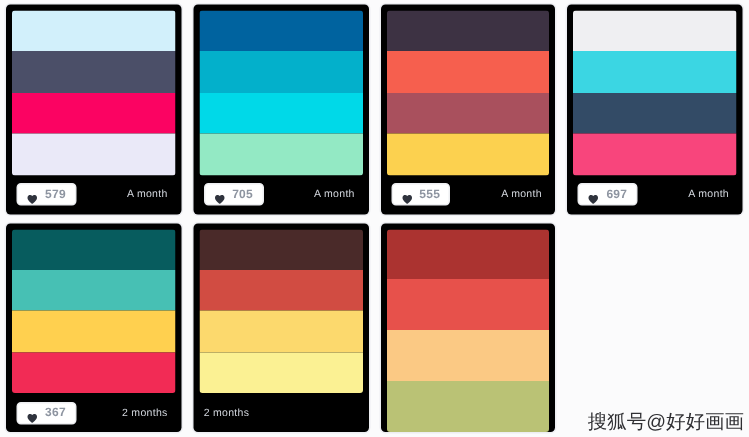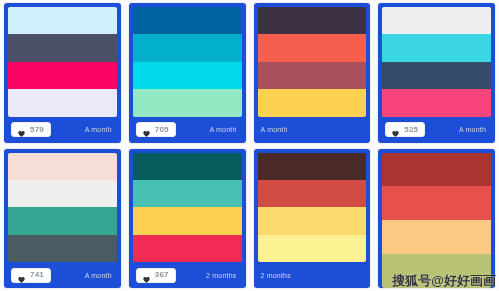--- a/index.html
+++ b/index.html
@@ -19,21 +19,21 @@
   #gallery {
     display: grid;
     grid-template-columns: repeat(4, 1fr);
     grid-template-rows: repeat(2, 1fr);
     width: 499px;
     height: 291px;
     gap: 0px;
   }
 
   .palette-card {
-    background: #1d4ed8;
+    background: #000000;
     border-radius: 3px;
     margin: 3px 4px;
     padding: 4px 4px 0 4px;
     display: flex;
     flex-direction: column;
     overflow: hidden;
     box-shadow: 0 0 0 1px rgba(225,228,234,0.55);
   }
 
   .swatch-stack {
@@ -90,21 +90,21 @@
     letter-spacing: 0.2px;
     white-space: nowrap;
     padding-right: 2px;
   }
 
   #watermark {
     position: absolute;
     right: 3px;
     bottom: 1px;
     font-size: 13px;
-    font-weight: 700;
+    font-weight: 400;
     color: #2f2f33;
     letter-spacing: 0px;
     white-space: nowrap;
     pointer-events: none;
     text-shadow: 0 0 1px rgba(255,255,255,0.85);
   }
 </style>
 </head>
 <body>
 
@@ -144,53 +144,42 @@
       </div>
     </div>
     <div class="palette-card">
       <div class="swatch-stack">
         <div class="swatch" style="background: rgb(61, 50, 67);"></div>
         <div class="swatch" style="background: rgb(246, 95, 78);"></div>
         <div class="swatch" style="background: rgb(169, 80, 93);"></div>
         <div class="swatch" style="background: rgb(252, 209, 79);"></div>
       </div>
       <div class="card-footer">
+        <div class="like-badge">
+          <span class="heart-icon"><svg viewBox="0 0 24 24" width="9" height="9" aria-hidden="true">
+              <path fill="#2f333d" d="M12 21s-8.5-5.4-8.5-11A4.7 4.7 0 0 1 12 7.2 4.7 4.7 0 0 1 20.5 10c0 5.6-8.5 11-8.5 11z"></path>
+            </svg></span>
+          <span class="like-count">555</span>
+        </div>
         <span class="timestamp">A month</span>
       </div>
     </div>
     <div class="palette-card">
       <div class="swatch-stack">
         <div class="swatch" style="background: rgb(239, 239, 242);"></div>
         <div class="swatch" style="background: rgb(59, 214, 227);"></div>
         <div class="swatch" style="background: rgb(51, 75, 102);"></div>
         <div class="swatch" style="background: rgb(248, 69, 124);"></div>
       </div>
       <div class="card-footer">
         <div class="like-badge">
           <span class="heart-icon"><svg viewBox="0 0 24 24" width="9" height="9" aria-hidden="true">
               <path fill="#2f333d" d="M12 21s-8.5-5.4-8.5-11A4.7 4.7 0 0 1 12 7.2 4.7 4.7 0 0 1 20.5 10c0 5.6-8.5 11-8.5 11z"></path>
             </svg></span>
-          <span class="like-count">525</span>
-        </div>
-        <span class="timestamp">A month</span>
-      </div>
-    </div>
-    <div class="palette-card">
-      <div class="swatch-stack">
-        <div class="swatch" style="background: rgb(246, 221, 214);"></div>
-        <div class="swatch" style="background: rgb(239, 239, 238);"></div>
-        <div class="swatch" style="background: rgb(54, 165, 146);"></div>
-        <div class="swatch" style="background: rgb(74, 91, 97);"></div>
-      </div>
-      <div class="card-footer">
-        <div class="like-badge">
-          <span class="heart-icon"><svg viewBox="0 0 24 24" width="9" height="9" aria-hidden="true">
-              <path fill="#2f333d" d="M12 21s-8.5-5.4-8.5-11A4.7 4.7 0 0 1 12 7.2 4.7 4.7 0 0 1 20.5 10c0 5.6-8.5 11-8.5 11z"></path>
-            </svg></span>
-          <span class="like-count">741</span>
+          <span class="like-count">697</span>
         </div>
         <span class="timestamp">A month</span>
       </div>
     </div>
     <div class="palette-card">
       <div class="swatch-stack">
         <div class="swatch" style="background: rgb(7, 92, 94);"></div>
         <div class="swatch" style="background: rgb(71, 192, 180);"></div>
         <div class="swatch" style="background: rgb(255, 208, 79);"></div>
         <div class="swatch" style="background: rgb(242, 43, 85);"></div>

